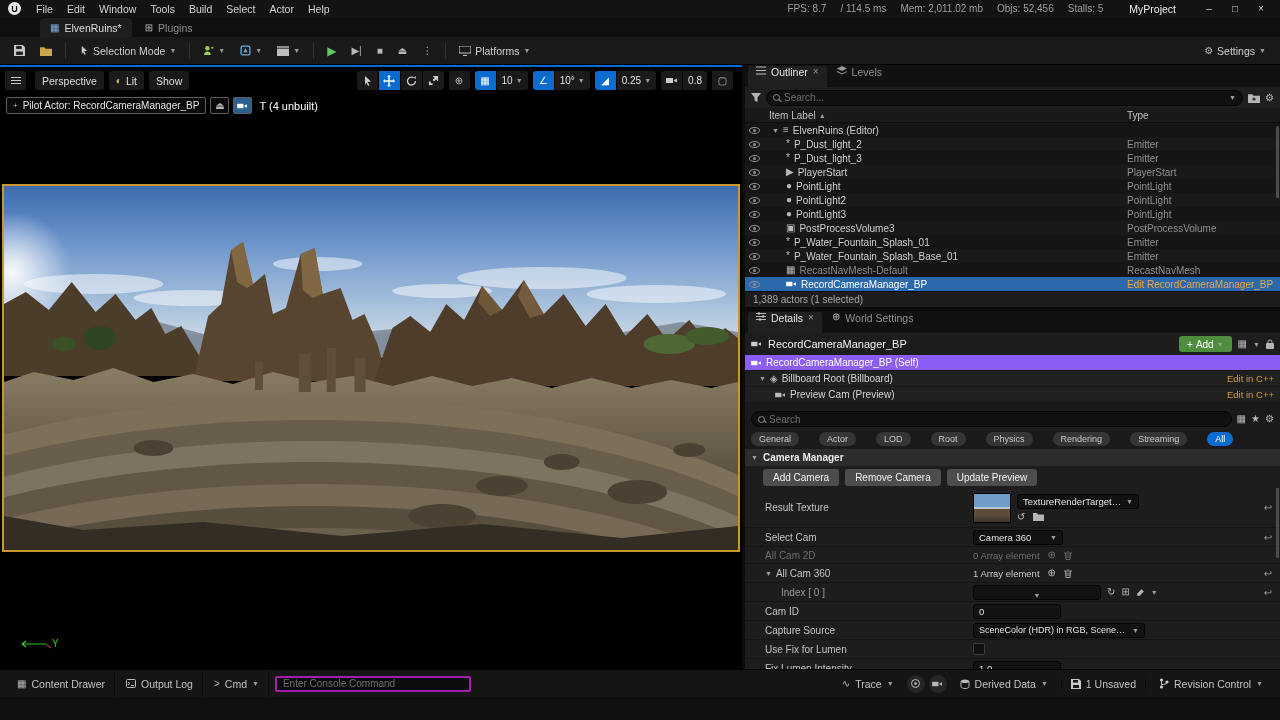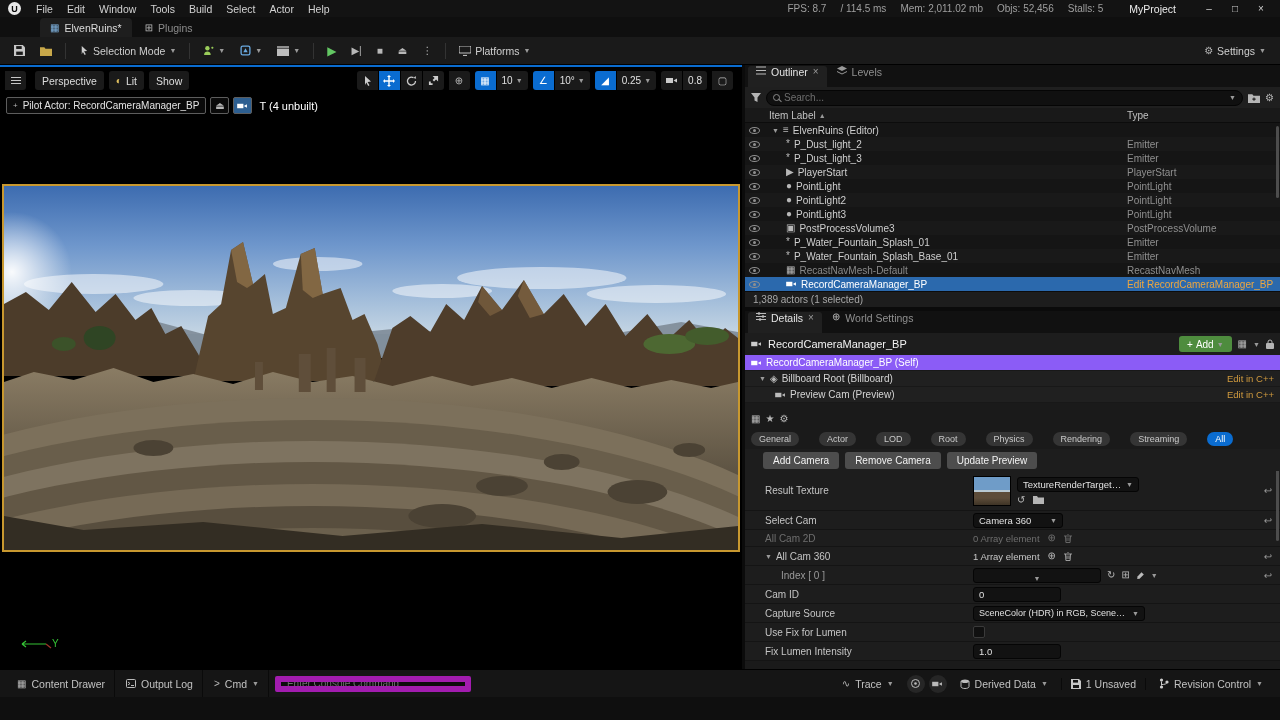--- a/index.html
+++ b/index.html
@@ -107,21 +107,21 @@
   .num{width:88px;height:15px;background:#121212;border:1px solid #050505;border-radius:3px;display:flex;align-items:center;padding:0 5px;font-size:9.5px;color:#e0e0e0;}
   .checkbox{width:12px;height:12px;background:#101010;border:1px solid #3a3a3a;border-radius:2px;}
   .thumb{width:38px;height:30px;border:1px solid #000;background:linear-gradient(#6f9cc8 0 45%,#b9c9d2 45% 55%,#5d4c39 55% 75%,#3e3426);}
   .disabledp, .disabledp .gi{color:#6e6e6e;}
   .panel-scroll{position:absolute;right:1px;top:115px;width:3px;height:130px;background:#4d4d4d;border-radius:2px;}
 
   
   .statusbar{position:absolute;top:669px;left:0;right:0;height:28px;background:#151515;border-top:1px solid #000;display:flex;align-items:center;padding:0 8px;gap:2px;}
   .sb-btn{display:flex;align-items:center;gap:5px;color:#c2c2c2;font-size:10.5px;padding:0 9px;height:100%;border-right:1px solid #0a0a0a;}
   .sb-plain{border-right:none;}
-  .console-input{width:196px;height:16px;background:#0c0c0c;border:6px solid #a21caf;border-radius:2px;color:#ccc;font-size:10px;font-family:inherit;padding:0 6px;outline:none;margin-left:4px;}
+  .console-input{width:196px;height:16px;background:#0c0c0c;border:2px solid #a21caf;border-radius:2px;color:#ccc;font-size:10px;font-family:inherit;padding:0 6px;outline:none;margin-left:4px;}
   .sb-right{margin-left:auto;display:flex;align-items:center;gap:4px;}
   .bottomstrip{position:absolute;top:697px;left:0;right:0;height:23px;background:#0f0f0f;}
   .roundicon{width:18px;height:18px;border-radius:50%;background:#262626;display:flex;align-items:center;justify-content:center;}
 </style>
 </head>
 <body>
 
 <div class="root">
 
   <div class="menubar">
@@ -594,36 +594,44 @@
       <div class="comp-row" style="padding-left:30px;">
         <svg width="11" height="8" viewBox="0 0 12 9">
             <path d="M0 2h7v5H0z" fill="#bbb"></path>
             <path d="M7.5 4.5L11 2.5v4z" fill="#bbb"></path>
           </svg>
         <span>Preview Cam (Preview)</span>
         <span class="comp-link">Edit in C++</span>
       </div>
 
       <div class="dt-search-row">
+        <div class="search-box">
+          <span class="i-search"></span>
+          <input placeholder="Search" style="">
+        </div>
         <span class="gi">▦</span>
         <span class="gi">★</span>
         <span class="gi">⚙</span>
       </div>
 
       <div class="dt-filters">
         <span class="chip">General</span>
         <span class="chip">Actor</span>
         <span class="chip">LOD</span>
         <span class="chip">Root</span>
         <span class="chip">Physics</span>
         <span class="chip">Rendering</span>
         <span class="chip">Streaming</span>
         <span class="chip active">All</span>
       </div>
 
+      <div class="dt-section">
+        <span class="chev">▼</span>
+        <span>Camera Manager</span>
+      </div>
 
       <div class="dt-buttons">
         <span class="dt-btn">Add Camera</span>
         <span class="dt-btn">Remove Camera</span>
         <span class="dt-btn">Update Preview</span>
       </div>
 
       <div class="props">
 
         <div class="prop-row tall">

